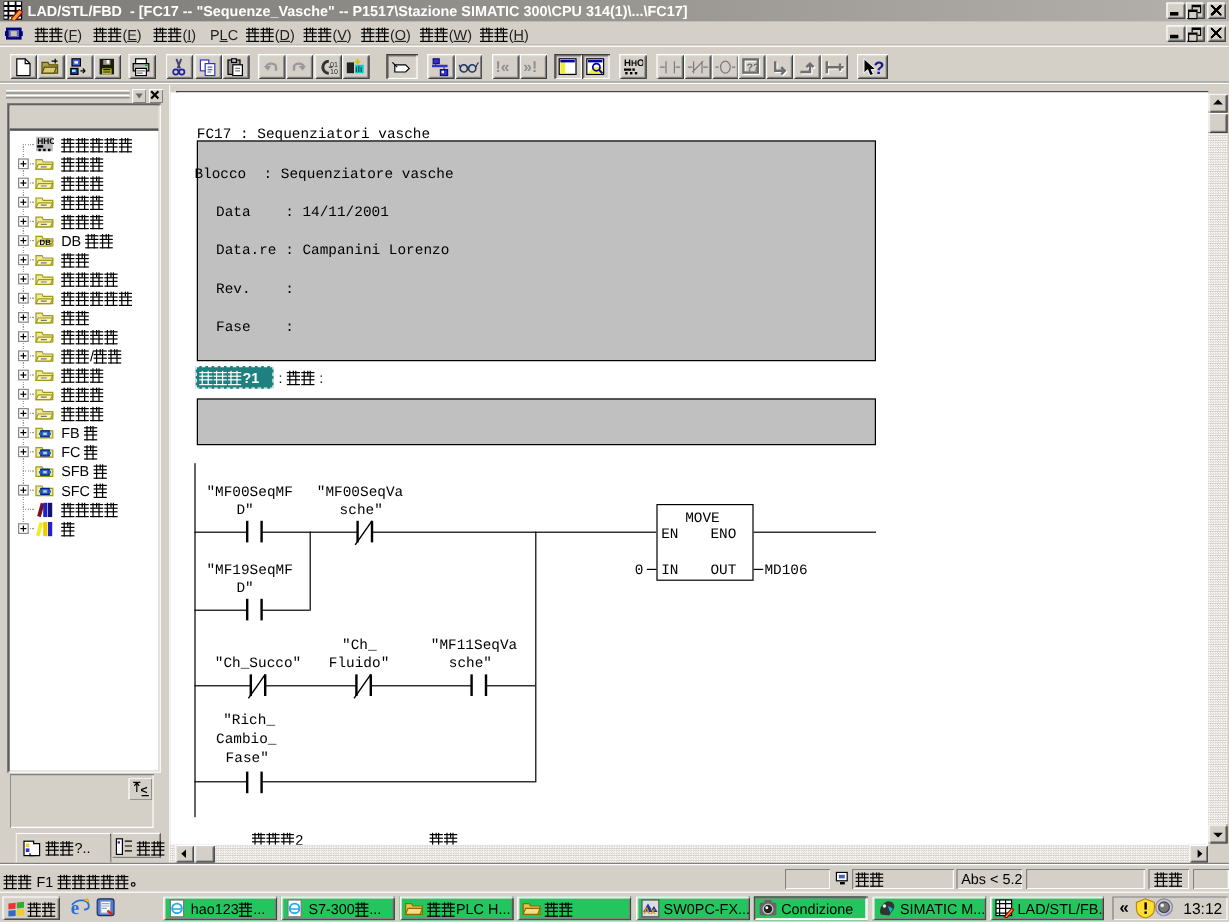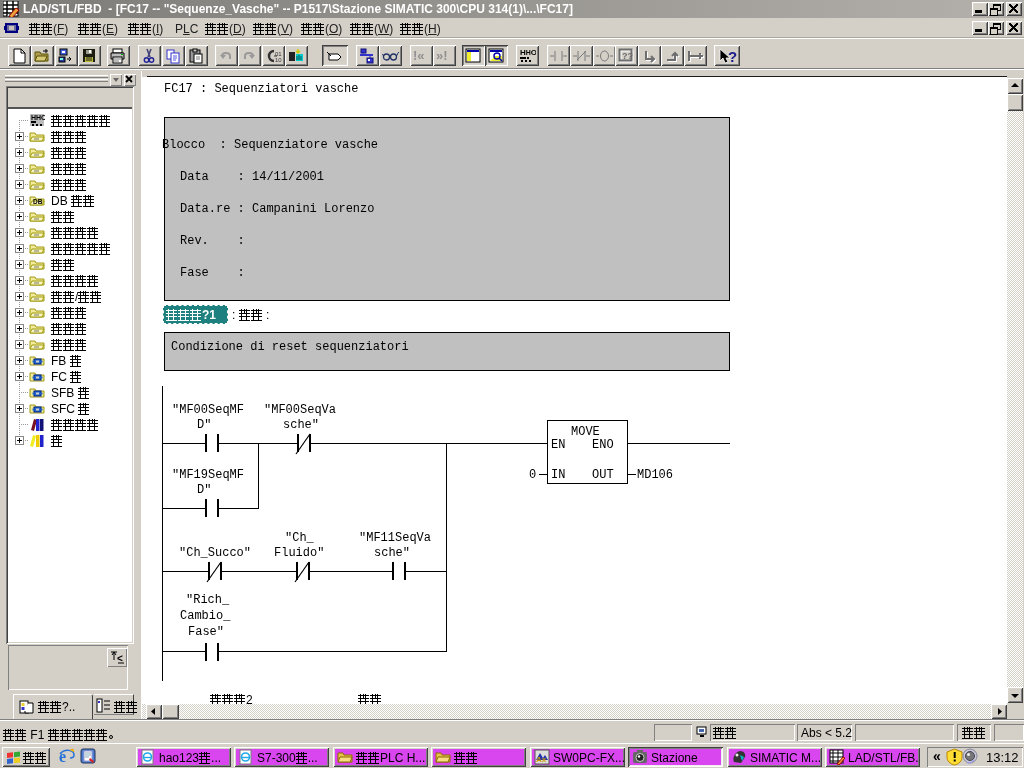--- a/index.html
+++ b/index.html
@@ -34,21 +34,21 @@
 .menuitem{position:absolute;top:4px;white-space:nowrap;color:#222}
 .tbtn{position:absolute;top:6px;width:23px;height:21px;background:#d4d0c8;box-shadow:inset 1px 1px 0 #fff,inset -1px -1px 0 #404040,inset 2px 2px 0 #d8d5ce,inset -2px -2px 0 #808080}
 .tbtn.pressed{box-shadow:inset 1px 1px 0 #404040,inset -1px -1px 0 #fff,inset 2px 2px 0 #808080,inset -2px -2px 0 #d8d5ce}
 .tbtn svg{position:absolute;left:3px;top:3px}
 
 .gb{position:absolute;background:#c0c0c0;border:1px solid #000}
 .mt{position:absolute;font-family:"Liberation Mono",monospace;white-space:pre;font-size:12px}
 .ln{position:absolute;background:#000}
 .cb{position:absolute;width:2px;height:18px;background:#000}
 .wgap{position:absolute;height:3px;background:#fff;top:0}
-.tkb{position:absolute;top:3px;width:95px;height:20px;background:#d946ef;box-shadow:inset 1px 1px 0 #fff,inset -1px -1px 0 #404040,inset 2px 2px 0 #d8d5ce,inset -2px -2px 0 #808080;white-space:nowrap;overflow:hidden}
+.tkb{position:absolute;top:3px;width:95px;height:20px;background:#22c55e;box-shadow:inset 1px 1px 0 #fff,inset -1px -1px 0 #404040,inset 2px 2px 0 #d8d5ce,inset -2px -2px 0 #808080;white-space:nowrap;overflow:hidden}
 .tkb.pressed{box-shadow:inset 1px 1px 0 #404040,inset -1px -1px 0 #fff,inset 2px 2px 0 #808080,inset -2px -2px 0 #efefef}
 .tki{position:absolute;left:4px;top:2px}
 .tkt{position:absolute;left:23px;top:4px}
 </style></head>
 <body>
 
 <div class="abs" id="titlebar" style="left:0;top:0;width:1024px;height:18px;background:linear-gradient(90deg,#7d7b77,#b4b1ac)">
  <div class="abs" style="left:3px;top:1px;width:16px;height:16px" id="appicon"><svg width="16" height="16">
         <rect x="0" y="0" width="15" height="15" fill="#fff" stroke="#000"></rect>
         <path d="M0 4h15M0 8h15M0 12h15M4 0v15M10 0v15" stroke="#000" stroke-width="1.5"></path>
@@ -571,31 +571,30 @@
         <path d="M8 3h6M8 7h6M8 11h6" stroke="#000"></path>
         <rect x="2" y="3" width="2" height="2" fill="#33c"></rect>
       </svg>
   <div class="abs" style="left:20px;top:5px;white-space:nowrap"><i class="c"></i><i class="c"></i></div>
  </div>
 
  <div class="abs" style="left:141px;top:1px;width:1px;height:648px;background:#fff"></div>
  <div class="abs" style="left:142px;top:1px;width:5px;height:648px;background:#d4d0c8"></div>
  <div class="abs" style="left:147px;top:6px;width:860px;height:644px;border-left:1px solid #1a1a1a;border-top:1px solid #1a1a1a;background:#fff"></div>
  <div class="abs" id="canvas" style="left:142px;top:7px;width:865px;height:627px;background:#fff;overflow:hidden">
-  <div class="mt" style="left:22px;top:5px">FC17 : Sequenziatori vasche</div>
+  <div class="mt" style="left:22px;top:28px">FC17 : Sequenziatori vasche</div>
   <div class="gb" style="left:22px;top:40px;width:566px;height:184px"></div>
   <div class="mt" style="left:20px;top:61px">Blocco  : Sequenziatore vasche</div>
   <div class="mt" style="left:38px;top:93px">Data    : 14/11/2001</div>
   <div class="mt" style="left:38px;top:125px">Data.re : Campanini Lorenzo</div>
   <div class="mt" style="left:38px;top:157px">Rev.    :</div>
   <div class="mt" style="left:38px;top:189px">Fase    :</div>
   <div class="abs" style="left:21px;top:228px;width:65px;height:19px;background:#1f8080;border:1px dashed #fff;padding:2px 0 0 2px"><i class="w"></i><i class="w"></i><i class="w"></i><span style="color:#fff;font-weight:bold">?1</span></div>
   <div class="abs" style="left:90px;top:231px">: <i class="c"></i><i class="c"></i> :</div>
   <div class="gb" style="left:22px;top:255px;width:566px;height:39px"></div>
-  <div class="mt" style="left:29px;top:263px">Condizione di reset sequenziatori</div>
 
   <div class="ln" style="left:20px;top:309px;width:1px;height:295px"></div>
   <div class="ln" style="left:20px;top:366px;width:385px;height:1px"></div>
   <div class="ln" style="left:485px;top:366px;width:103px;height:1px"></div>
   <div class="ln" style="left:20px;top:431px;width:96px;height:1px"></div>
   <div class="ln" style="left:116px;top:366px;width:1px;height:66px"></div>
   <div class="ln" style="left:20px;top:494px;width:284px;height:1px"></div>
   <div class="ln" style="left:20px;top:574px;width:284px;height:1px"></div>
   <div class="ln" style="left:304px;top:366px;width:1px;height:209px"></div>
 
@@ -777,21 +776,21 @@
       </svg>
       <span class="tkt">SW0PC-FX...</span>
     </div>
  <div class="tkb pressed dither" style="left:628px">
       <svg class="tki" width="16" height="16">
         <rect x="1" y="3" width="14" height="11" rx="2" fill="#666"></rect>
         <rect x="5" y="1" width="6" height="3" fill="#666"></rect>
         <circle cx="8" cy="8.5" r="4" fill="#222" stroke="#ccc"></circle>
         <circle cx="7" cy="7.5" r="1.2" fill="#fff"></circle>
       </svg>
-      <span class="tkt">Stazione</span>
+      <span class="tkt">Condizione</span>
     </div>
  <div class="tkb" style="left:727px">
       <svg class="tki" width="16" height="16">
         <path d="M3 13C1 9 4 3 9 2c4 0 6 3 5 6l-4 6z" fill="#333"></path>
         <path d="M9 6l4 2-2 4z" fill="#0bc"></path>
         <circle cx="6" cy="6" r="1.5" fill="#eee"></circle>
       </svg>
       <span class="tkt">SIMATIC M...</span>
     </div>
  <div class="tkb" style="left:825px">

